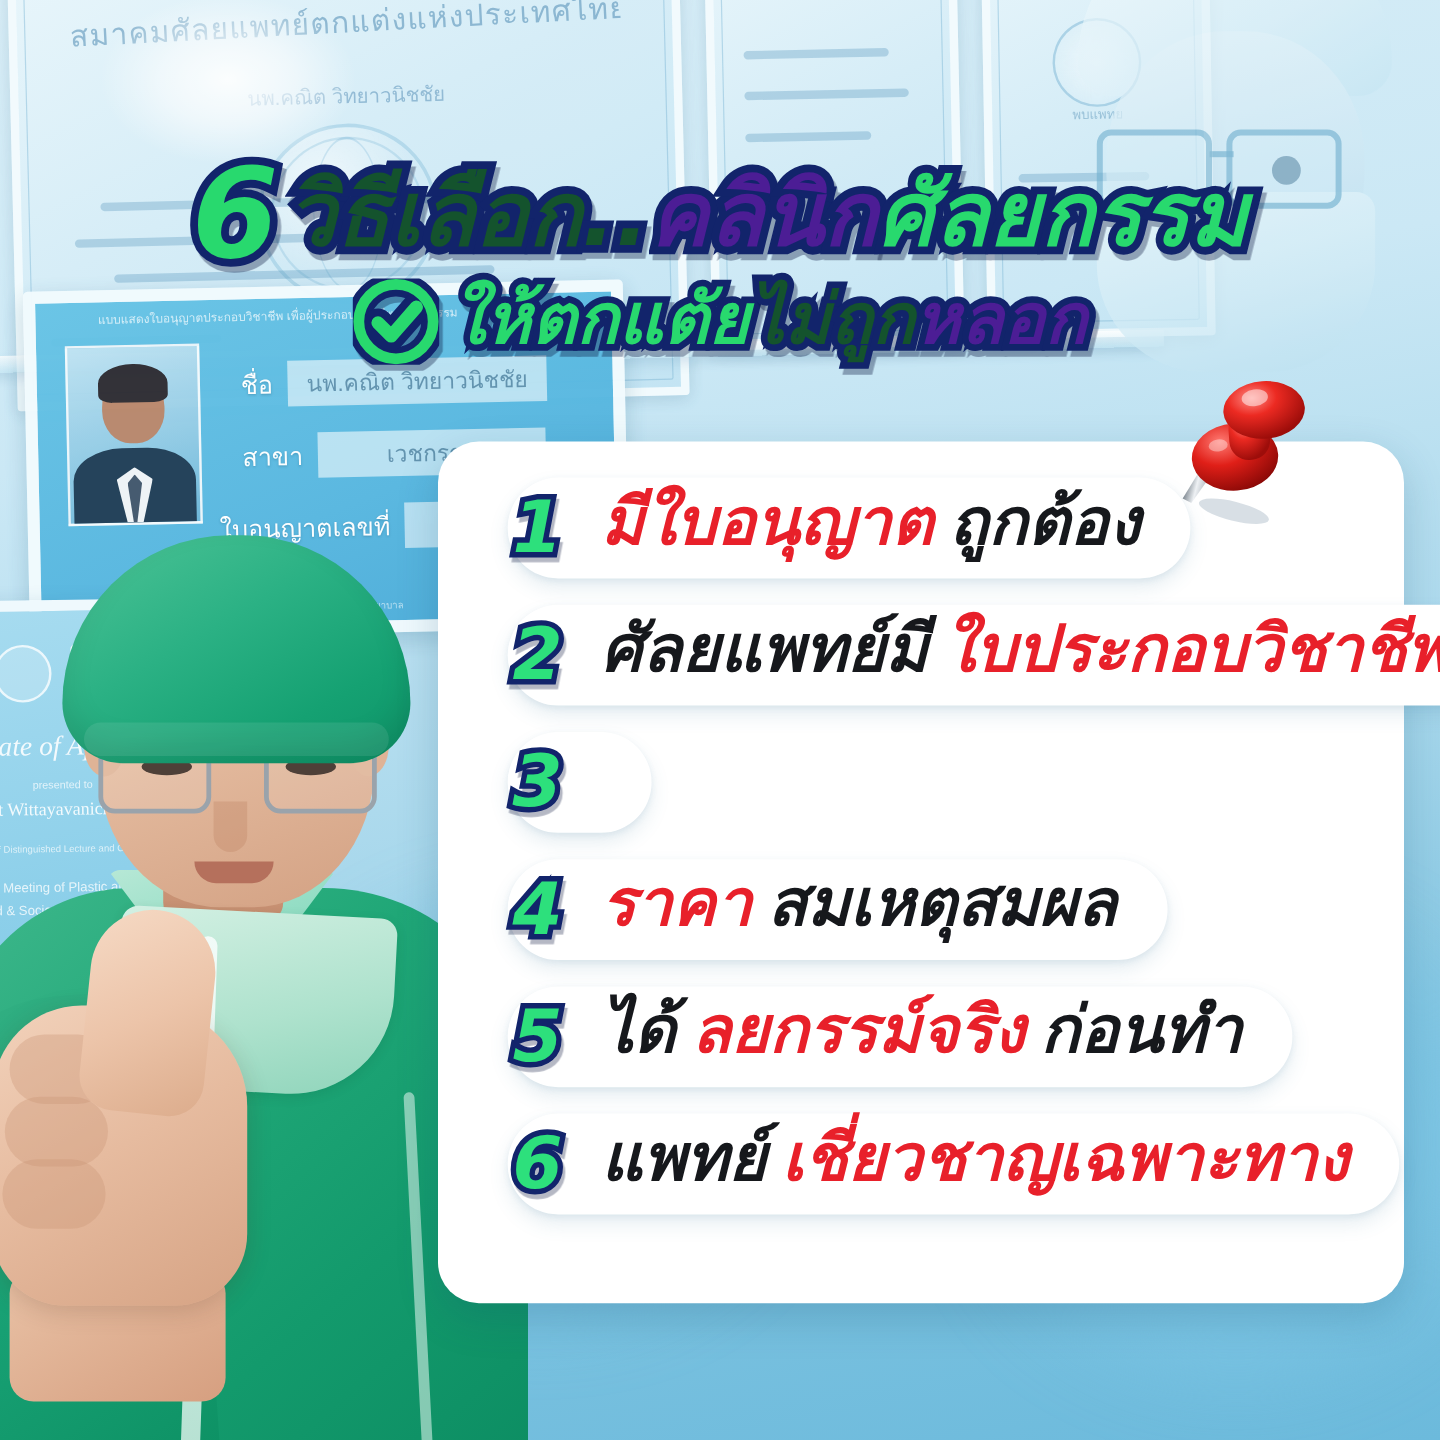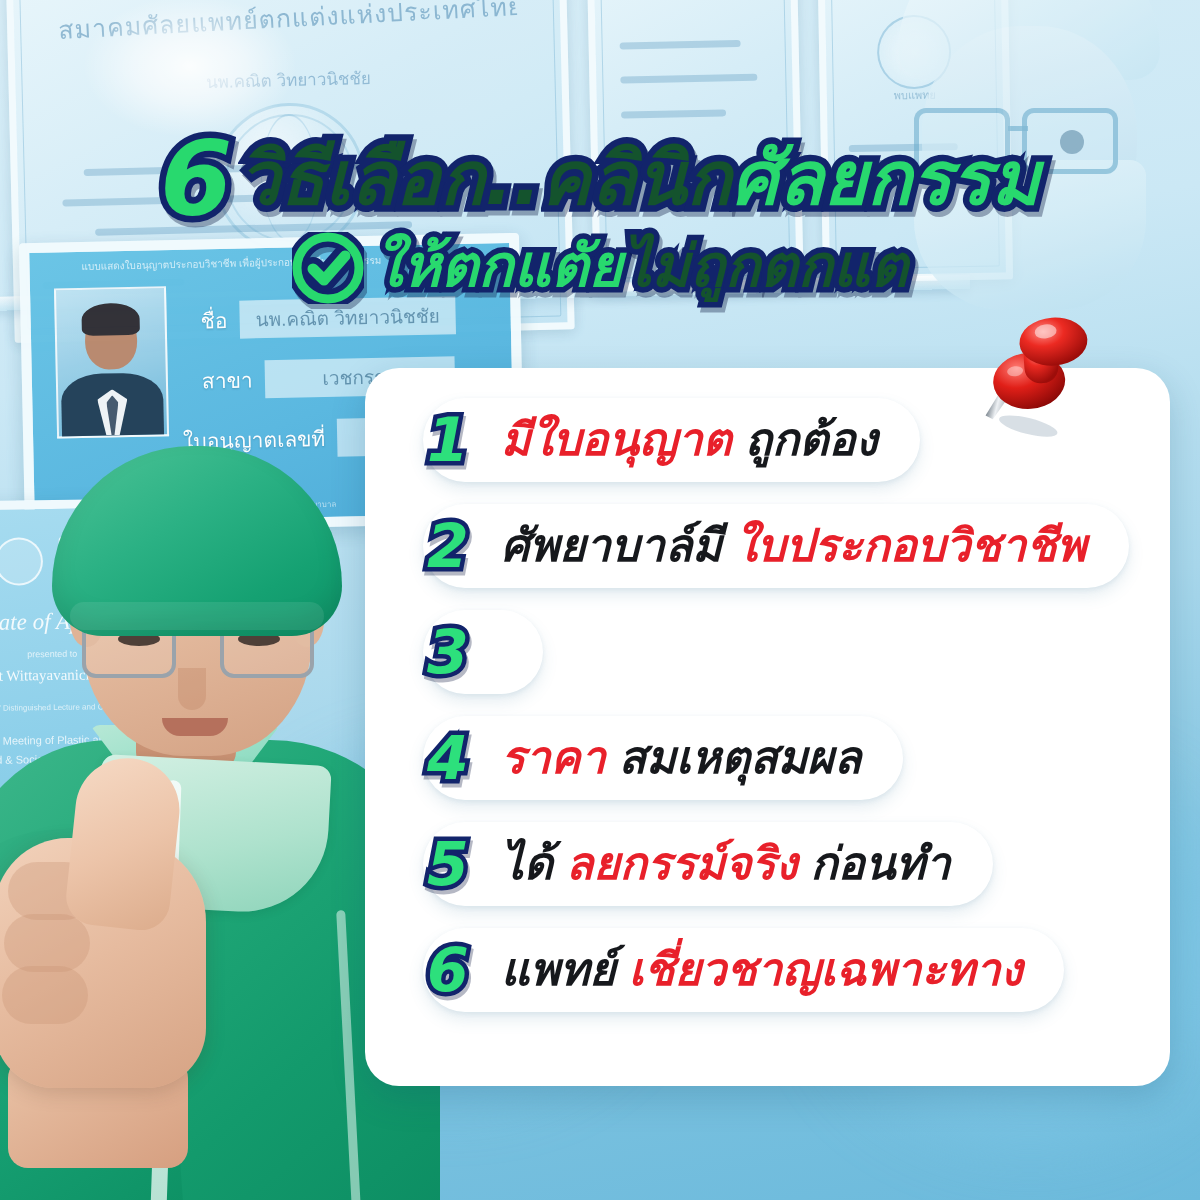--- a/index.html
+++ b/index.html
@@ -483,21 +483,21 @@
 
   .hl-seg {
     display: inline-block;
     -webkit-text-stroke: 13px #12246B;
     paint-order: stroke fill;
     filter: drop-shadow(3px 5px 0 rgba(10,20,60,.35));
   }
   .hl-line-2 .hl-seg { -webkit-text-stroke-width: 11px; }
 
   .c-green { color: #28D96E; }
-  .c-red   { color: #14532d; }
+  .c-red   { color: #4c1d95; }
   .c-white { color: #14532d; }
 
   .hl-six {
     display: inline-block;
     font-size: 104px;
     vertical-align: -10px;
     margin-right: 6px;
   }
   .check-badge {
     display: inline-block;
@@ -553,22 +553,22 @@
     font-weight: 700;
     font-style: italic;
     color: #2DE07C;
     -webkit-text-stroke: 9px #12246B;
     paint-order: stroke fill;
     filter: drop-shadow(2px 4px 0 rgba(10,20,60,.3));
     line-height: 1;
     z-index: 3;
   }
   .txt {
-    font-family: Liberation Serif, serif;
-    font-size: 45px;
+    font-family: Liberation Mono, monospace;
+    font-size: 54px;
     font-style: italic;
     font-weight: 700;
     color: #16181C;
     line-height: 1;
   }
   .txt .red { color: #E8202A; }
   .txt .dark { color: #16181C; }
   .sp { display: inline-block; width: 13px; }
 
   
@@ -703,38 +703,38 @@
       <span class="hl-seg hl-six c-green">6</span><span class="hl-seg c-white">วิธีเลือก..</span><span class="hl-seg c-red">คลินิก</span><span class="hl-seg c-green">ศัลยกรรม</span>
     </div>
     <div class="hl-line hl-line-2">
       <span class="check-badge">
         <svg viewBox="0 0 72 72" width="72" height="72">
           <circle cx="36" cy="36" r="31" fill="none" stroke="#12246B" stroke-width="20"></circle>
           <path d="M21 37 L32 48 L53 24" fill="none" stroke="#12246B" stroke-width="24" stroke-linecap="round" stroke-linejoin="round"></path>
           <circle cx="36" cy="36" r="31" fill="none" stroke="#28D96E" stroke-width="9"></circle>
           <path d="M21 37 L32 48 L53 24" fill="none" stroke="#28D96E" stroke-width="11" stroke-linecap="round" stroke-linejoin="round"></path>
         </svg>
-      </span><span class="hl-seg c-green">ให้ตกแตัย</span><span class="hl-seg c-white">ไม่ถูก</span><span class="hl-seg c-red">ตกแต</span>
+      </span><span class="hl-seg c-green">ให้ตกแตัย</span><span class="hl-seg c-white">ไม่ถูก</span><span class="hl-seg c-red">หลอก</span>
     </div>
   </div>
 
   <div class="card">
     <div class="rows">
 
       <div class="row">
         <div class="pill">
           <span class="num">1</span>
           <span class="txt"><span class="red">มีใบอนุญาต</span><span class="sp"></span><span class="dark">ถูกต้อง</span></span>
         </div>
       </div>
 
       <div class="row">
         <div class="pill">
           <span class="num">2</span>
-          <span class="txt"><span class="dark">ศัพยาบาล์มี</span><span class="sp"></span><span class="red">ใบประกอบวิชาชีพ</span></span>
+          <span class="txt"><span class="dark">ศัลยแพทย์มี</span><span class="sp"></span><span class="red">ใบประกอบวิชาชีพ</span></span>
         </div>
       </div>
 
       <div class="row">
         <div class="pill">
           <span class="num">3</span>
         </div>
       </div>
 
       <div class="row">

